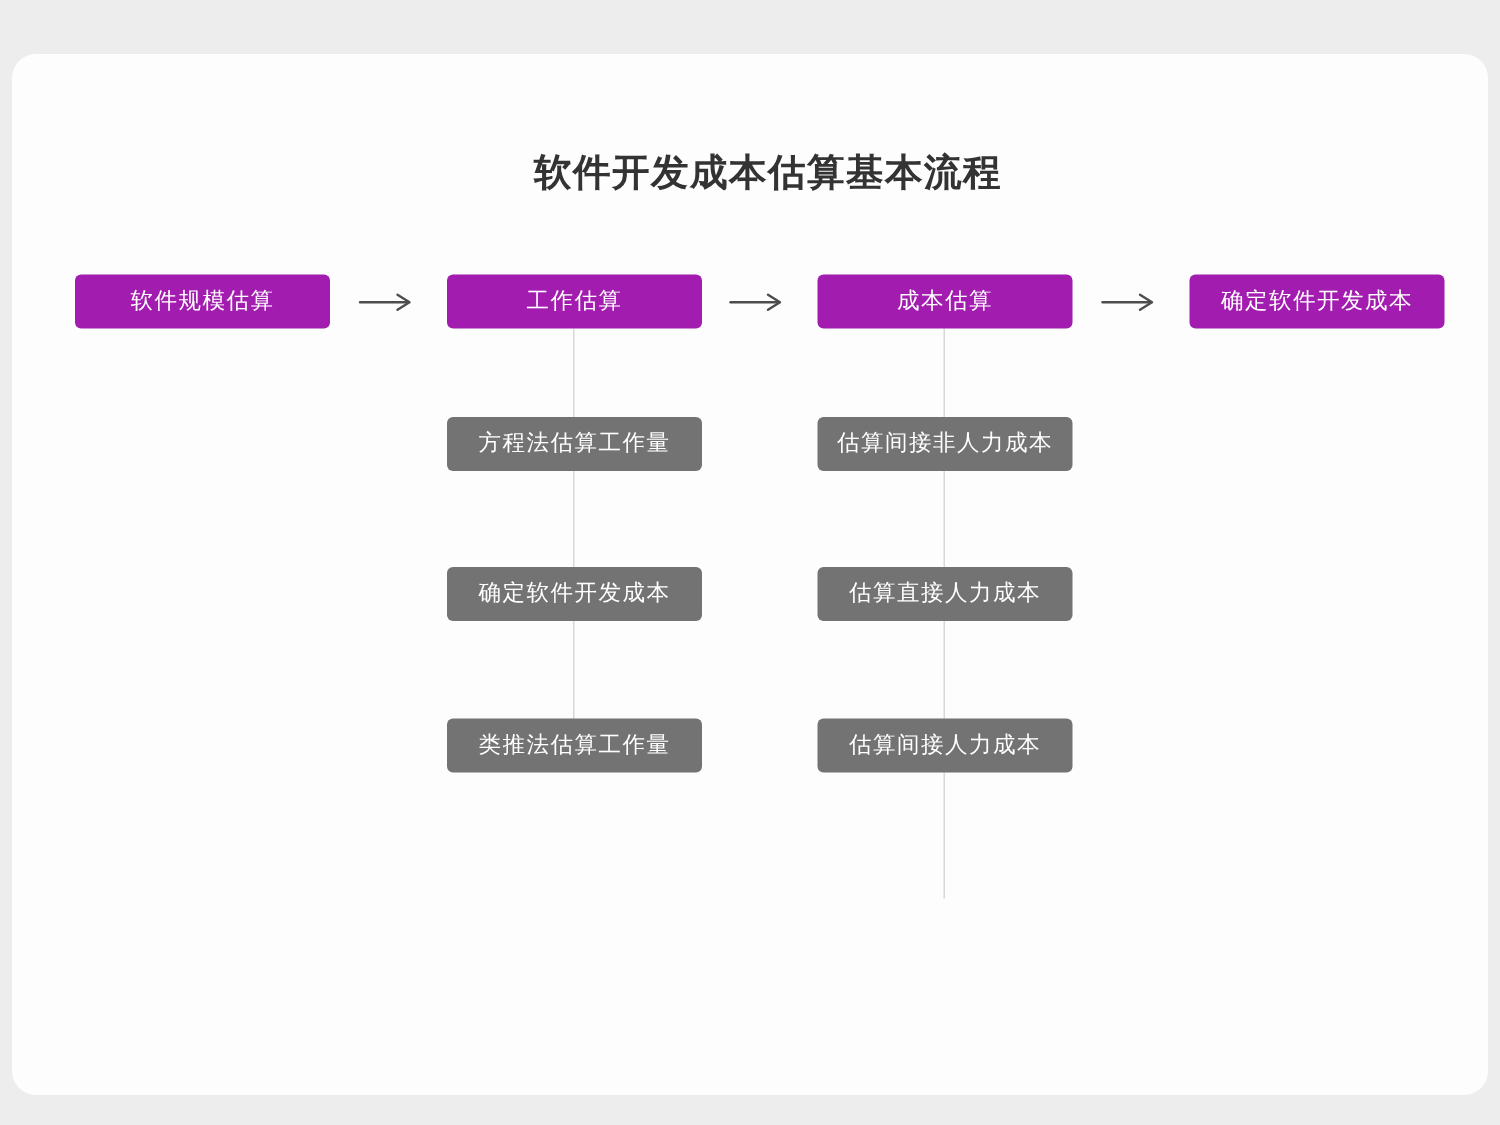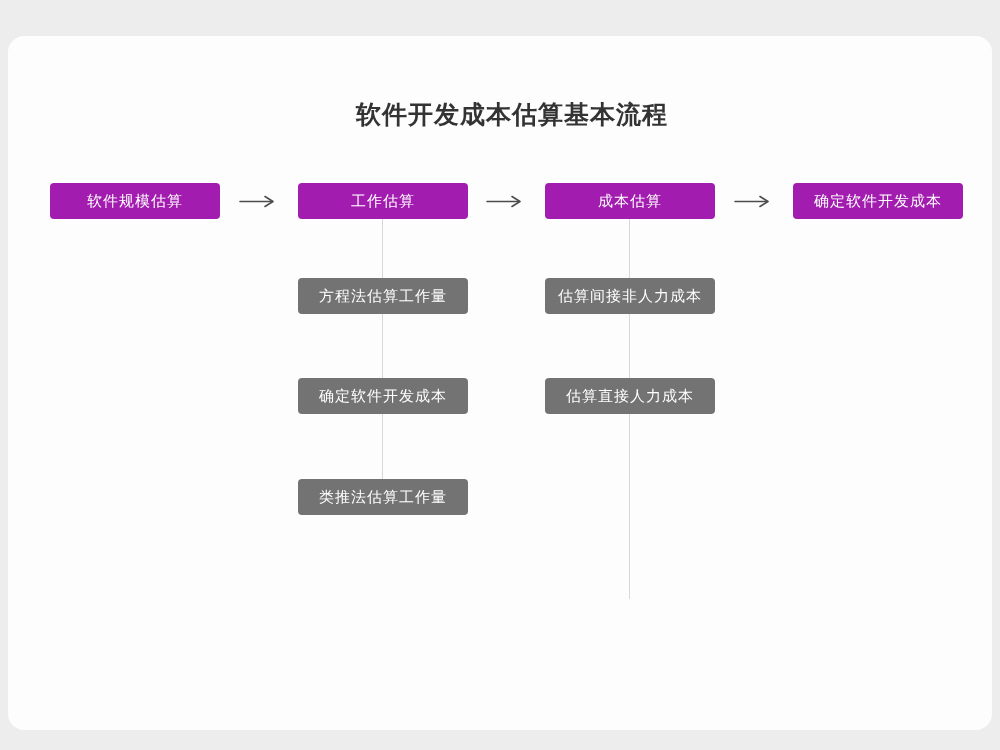--- a/index.html
+++ b/index.html
@@ -118,15 +118,16 @@
     </svg>
 
     <div class="node main" style="left:785px">确定软件开发成本</div>
 
     <div class="node sub col-work row-1">方程法估算工作量</div>
     <div class="node sub col-work row-2">确定软件开发成本</div>
     <div class="node sub col-work row-3">类推法估算工作量</div>
 
     <div class="node sub col-cost row-1">估算间接非人力成本</div>
     <div class="node sub col-cost row-2">估算直接人力成本</div>
+    <div class="node sub col-cost row-3">估算间接人力成本</div>
 
   </div>
 </div>
 
 </body></html>

